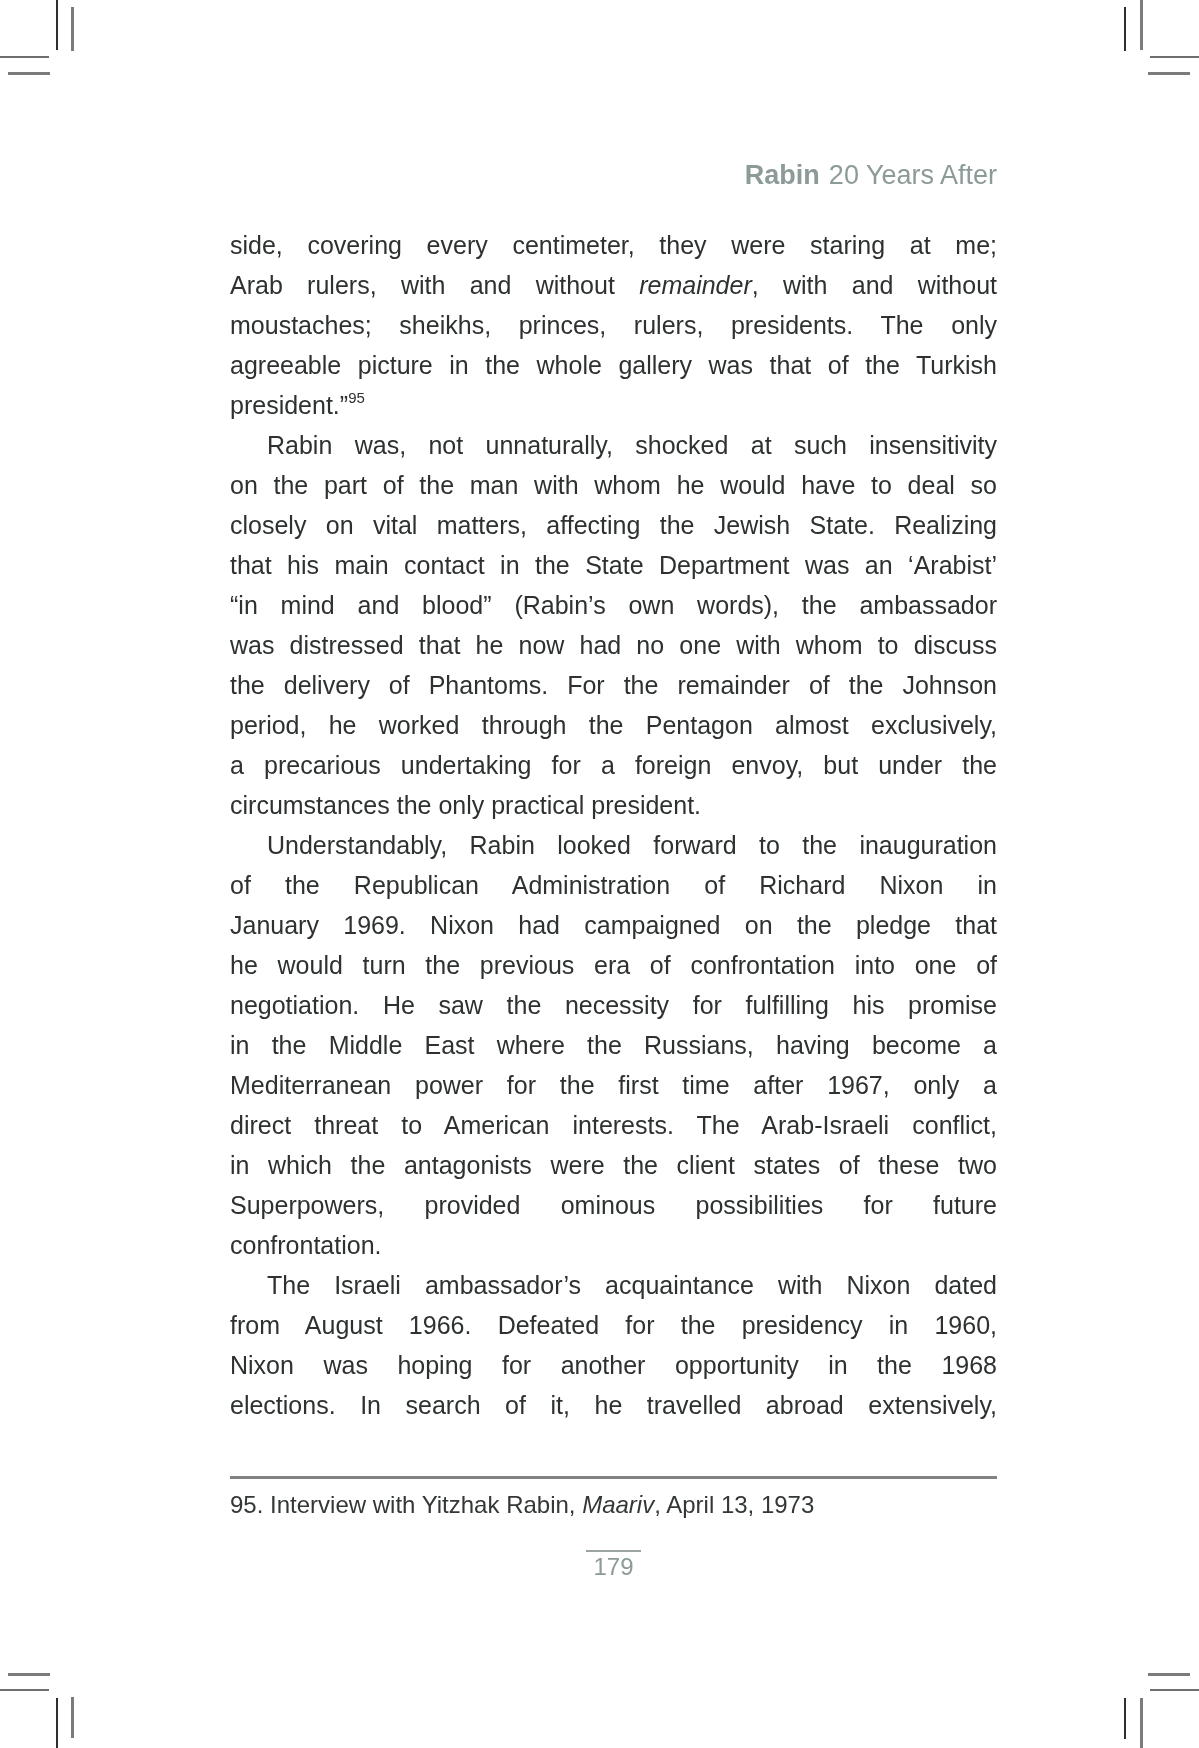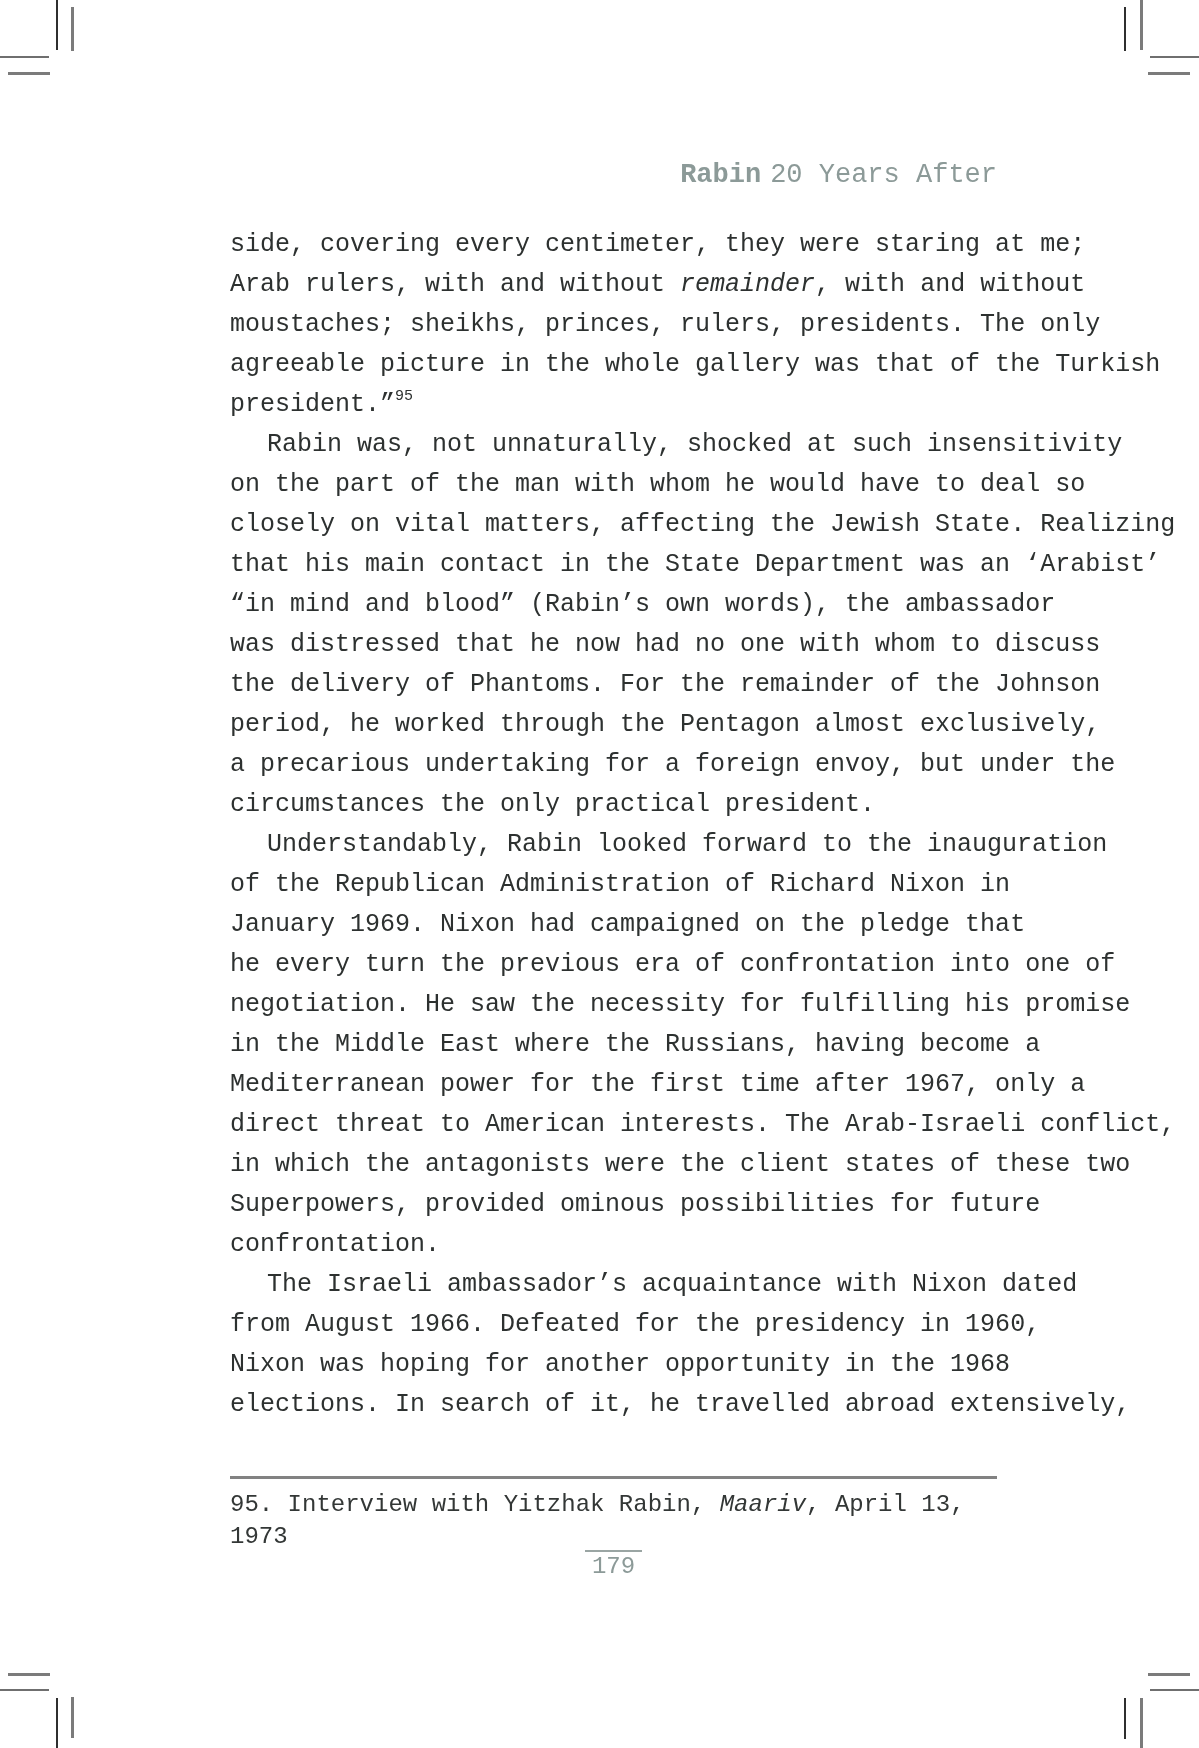--- a/index.html
+++ b/index.html
@@ -5,21 +5,21 @@
   :root{
     --accent:#8c9a98;
     --body-ink:#2d3130;
     --rule:#828282;
   }
   html,body{margin:0;padding:0;background:#ffffff;}
   .page{
     position:relative;
     width:1199px;height:1748px;
     background:#ffffff;
-    font-family:Liberation Mono, monospace;
+    font-family:Liberation Sans, sans-serif;
     overflow:hidden;
   }
   
   .crop{position:absolute;background:#7b7b7b;}
   .crop.dark{background:#2f2f2f;}
   .crop.mid{background:#6f6f6f;}
   
   .running-header{
     position:absolute;top:160px;right:202px;
     font-size:27px;line-height:30px;color:var(--accent);
@@ -115,21 +115,21 @@
         <div class="line"><span>was distressed that he now had no one with whom to discuss</span></div>
         <div class="line"><span>the delivery of Phantoms. For the remainder of the Johnson</span></div>
         <div class="line"><span>period, he worked through the Pentagon almost exclusively,</span></div>
         <div class="line"><span>a precarious undertaking for a foreign envoy, but under the</span></div>
         <div class="line lastline"><span>circumstances the only practical president.</span></div>
       </div>
       <div class="para indent">
         <div class="line"><span>Understandably, Rabin looked forward to the inauguration</span></div>
         <div class="line"><span>of the Republican Administration of Richard Nixon in</span></div>
         <div class="line"><span>January 1969. Nixon had campaigned on the pledge that</span></div>
-        <div class="line"><span>he every turn the previous era of confrontation into one of</span></div>
+        <div class="line"><span>he would turn the previous era of confrontation into one of</span></div>
         <div class="line"><span>negotiation. He saw the necessity for fulfilling his promise</span></div>
         <div class="line"><span>in the Middle East where the Russians, having become a</span></div>
         <div class="line"><span>Mediterranean power for the first time after 1967, only a</span></div>
         <div class="line"><span>direct threat to American interests. The Arab-Israeli conflict,</span></div>
         <div class="line"><span>in which the antagonists were the client states of these two</span></div>
         <div class="line"><span>Superpowers, provided ominous possibilities for future</span></div>
         <div class="line lastline"><span>confrontation.</span></div>
       </div>
       <div class="para indent">
         <div class="line"><span>The Israeli ambassador’s acquaintance with Nixon dated</span></div>

